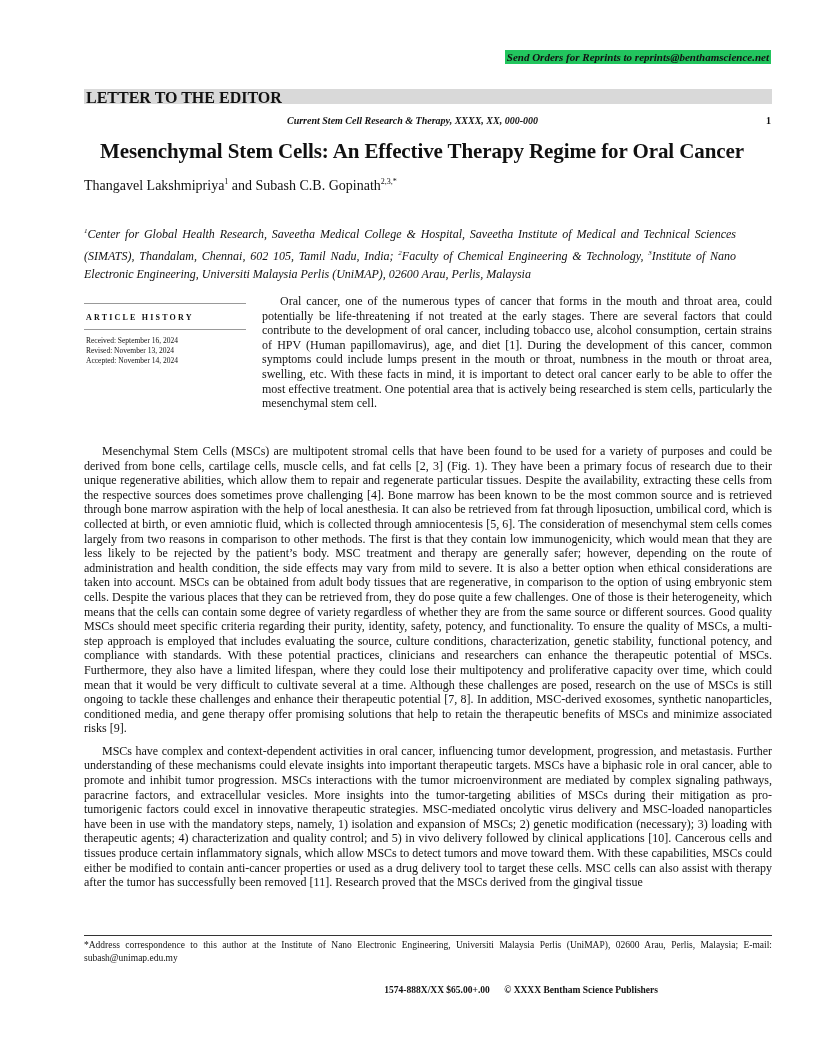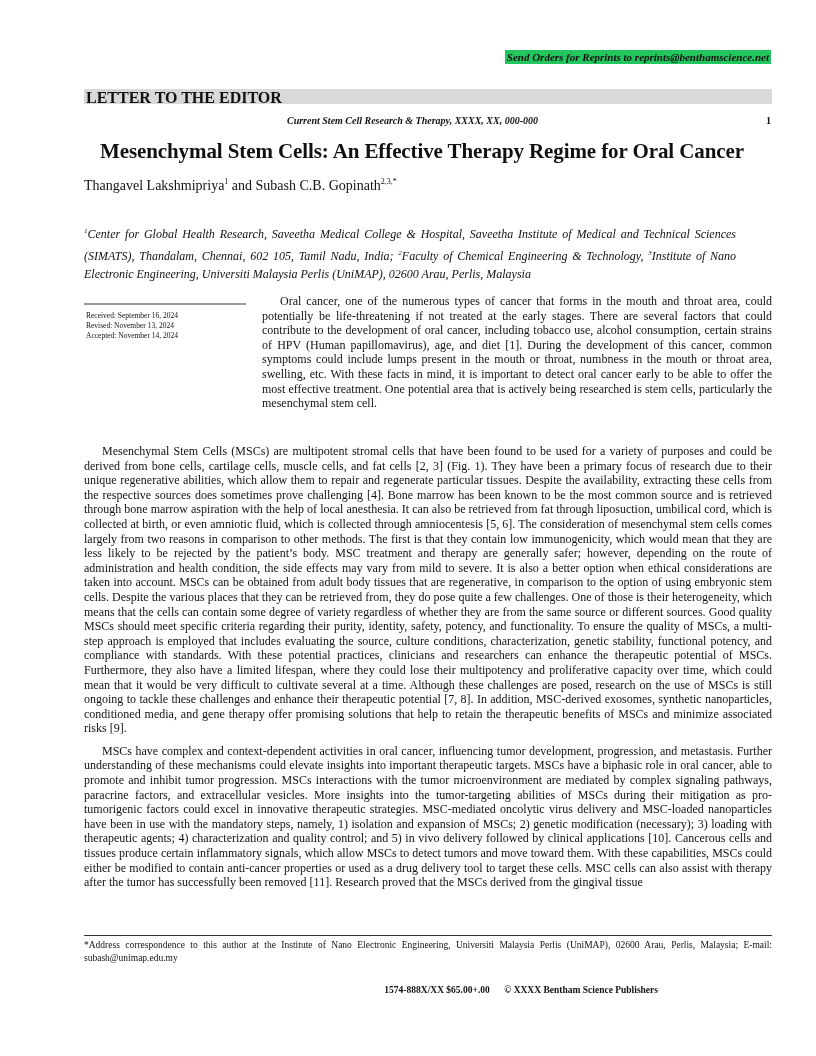--- a/index.html
+++ b/index.html
@@ -84,20 +84,21 @@
 <div class="authors">
   <span>Thangavel Lakshmipriya</span><sup>1</sup><span style="white-space:pre"> and </span><span>Subash C.B. Gopinath</span><sup>2,3,*</sup>
 </div>
 
 <div class="affil">
   <sup>1</sup><span>Center for Global Health Research, Saveetha Medical College &amp; Hospital, Saveetha Institute of Medical and Technical Sciences (SIMATS), Thandalam, Chennai, 602 105, Tamil Nadu, India; </span><sup>2</sup><span>Faculty of Chemical Engineering &amp; Technology, </span><sup>3</sup><span>Institute of Nano Electronic Engineering, Universiti Malaysia Perlis (UniMAP), 02600 Arau, Perlis, Malaysia</span>
 </div>
 
 <div class="history">
   <div class="rule"></div>
+  <div class="head">ARTICLE HISTORY</div>
   <div class="rule"></div>
   <div class="dates">
     <div>Received: September 16, 2024</div>
     <div>Revised: November 13, 2024</div>
     <div>Accepted: November 14, 2024</div>
   </div>
 </div>
 
 <p class="intro">Oral cancer, one of the numerous types of cancer that forms in the mouth and throat area, could potentially be life-threatening if not treated at the early stages. There are several factors that could contribute to the development of oral cancer, including tobacco use, alcohol consumption, certain strains of HPV (Human papillomavirus), age, and diet [1]. During the development of this cancer, common symptoms could include lumps present in the mouth or throat, numbness in the mouth or throat area, swelling, etc. With these facts in mind, it is important to detect oral cancer early to be able to offer the most effective treatment. One potential area that is actively being researched is stem cells, particularly the mesenchymal stem cell.</p>
 

